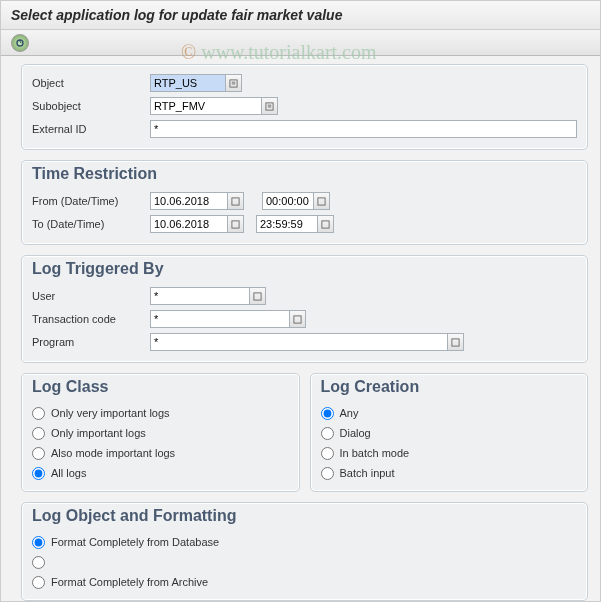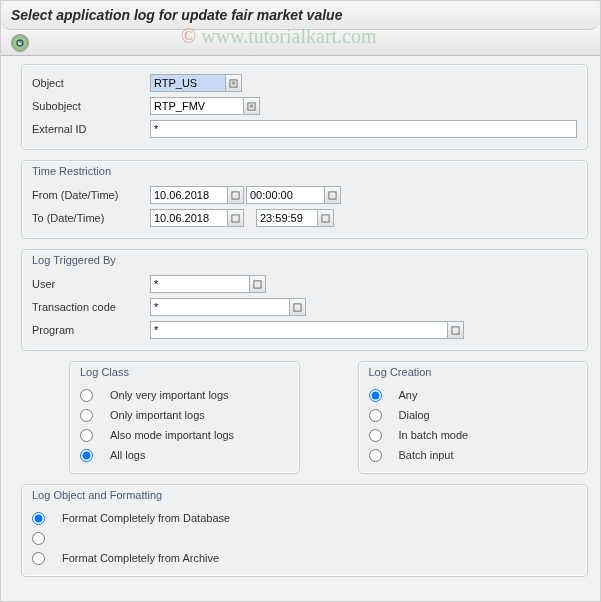--- a/index.html
+++ b/index.html
@@ -14,62 +14,62 @@
     border: 1px solid #ccc;
   }
   .title-bar {
     background: linear-gradient(#f8f8f8,#e8e8e8);
     border-bottom: 1px solid #ccc;
     padding: 6px 10px;
     font-size: 14px;
     font-weight: bold;
     font-style: italic;
     color: #2a2a2a;
-    border-radius: 10px;
   }
   .toolbar {
     background: linear-gradient(#f4f4f4,#e4e4e4);
     border-bottom: 1px solid #bbb;
     padding: 3px 10px;
     height: 26px;
     display: flex;
     align-items: center;
   }
   .exec-btn {
     width: 18px; height: 18px;
     border: 1px solid #9a9a9a;
     border-radius: 50%;
     background: radial-gradient(#cfe8c0,#6fa05a);
     display: flex; align-items: center; justify-content: center;
     cursor: pointer;
   }
   .exec-btn svg { width: 10px; height: 10px; }
   .watermark {
     position: absolute;
-    top: 24px; left: 180px;
+    top: 40px; left: 180px;
     font-size: 20px;
     color: rgba(160,200,170,0.7);
     font-family: Georgia, serif;
     pointer-events: none;
   }
   .watermark .c { color: rgba(200,150,100,0.8); }
   .content { padding: 8px 12px 12px 20px; }
   .panel {
     background: #eef0f2;
     border: 1px solid #c8d0d8;
     border-radius: 5px;
     padding: 6px 10px 8px 10px;
     margin-bottom: 10px;
     box-shadow: inset 0 0 0 1px #fff;
   }
   .panel-title {
     color: #4a5a70;
-    font-size: 11px;
+    font-size: 16px;
     margin: -2px 0 4px 0;
     padding-bottom: 3px;
+    font-weight: bold;
   }
   .row {
     display: flex;
     align-items: center;
     min-height: 22px;
     margin: 1px 0;
   }
   .label {
     width: 118px;
     color: #333;
@@ -88,26 +88,26 @@
     width: 16px; height: 18px;
     border: 1px solid #a8b0b8;
     border-left: none;
     background: linear-gradient(#f8f8f8,#e0e0e0);
     display: inline-flex;
     align-items: center; justify-content: center;
     cursor: pointer;
   }
   .f4 svg { width: 9px; height: 9px; fill: #555; }
   .two-col { display: flex; gap: 10px; }
-  .two-col .panel { flex: 1; margin-left: 48px; }
+  .two-col .panel { flex: 1; }
   .radio-row {
     display: flex;
     align-items: center;
     height: 20px;
-    gap: 17px;
+    gap: 6px;
     font-size: 11px;
     color: #333;
   }
   .radio-row input[type=radio] { margin: 0; }
   .wide { flex: 1; }
 </style>
 </head>
 <body>
 
 <div class="title-bar">Select application log for update fair market value</div>
@@ -132,21 +132,21 @@
       <div class="f4">
           <svg viewBox="0 0 10 10">
             <rect x="1" y="1" width="8" height="8" fill="none" stroke="#666"></rect>
             <rect x="3" y="3" width="4" height="1" fill="#666"></rect>
             <rect x="3" y="5" width="4" height="1" fill="#666"></rect>
           </svg>
         </div>
     </div>
     <div class="row">
       <div class="label">Subobject</div>
-      <input class="inp" style="width: 94px;" value="RTP_FMV">
+      <input class="inp" style="width: 112px;" value="RTP_FMV">
       <div class="f4">
           <svg viewBox="0 0 10 10">
             <rect x="1" y="1" width="8" height="8" fill="none" stroke="#666"></rect>
             <rect x="3" y="3" width="4" height="1" fill="#666"></rect>
             <rect x="3" y="5" width="4" height="1" fill="#666"></rect>
           </svg>
         </div>
     </div>
     <div class="row">
       <div class="label">External ID</div>
@@ -157,21 +157,21 @@
   <div class="panel">
     <div class="panel-title">Time Restriction</div>
     <div class="row">
       <div class="label">From (Date/Time)</div>
       <input class="inp" style="width: 78px;" value="10.06.2018">
       <div class="f4">
           <svg viewBox="0 0 10 10">
             <rect x="1" y="1" width="8" height="8" fill="none" stroke="#666"></rect>
           </svg>
         </div>
-      <input class="inp" style="width: 79px; margin-left: 2px;" value="00:00:00">
+      <input class="inp" style="width: 52px; margin-left: 18px;" value="00:00:00">
       <div class="f4">
           <svg viewBox="0 0 10 10">
             <rect x="1" y="1" width="8" height="8" fill="none" stroke="#666"></rect>
           </svg>
         </div>
     </div>
     <div class="row">
       <div class="label">To (Date/Time)</div>
       <input class="inp" style="width: 78px;" value="10.06.2018">
       <div class="f4">

